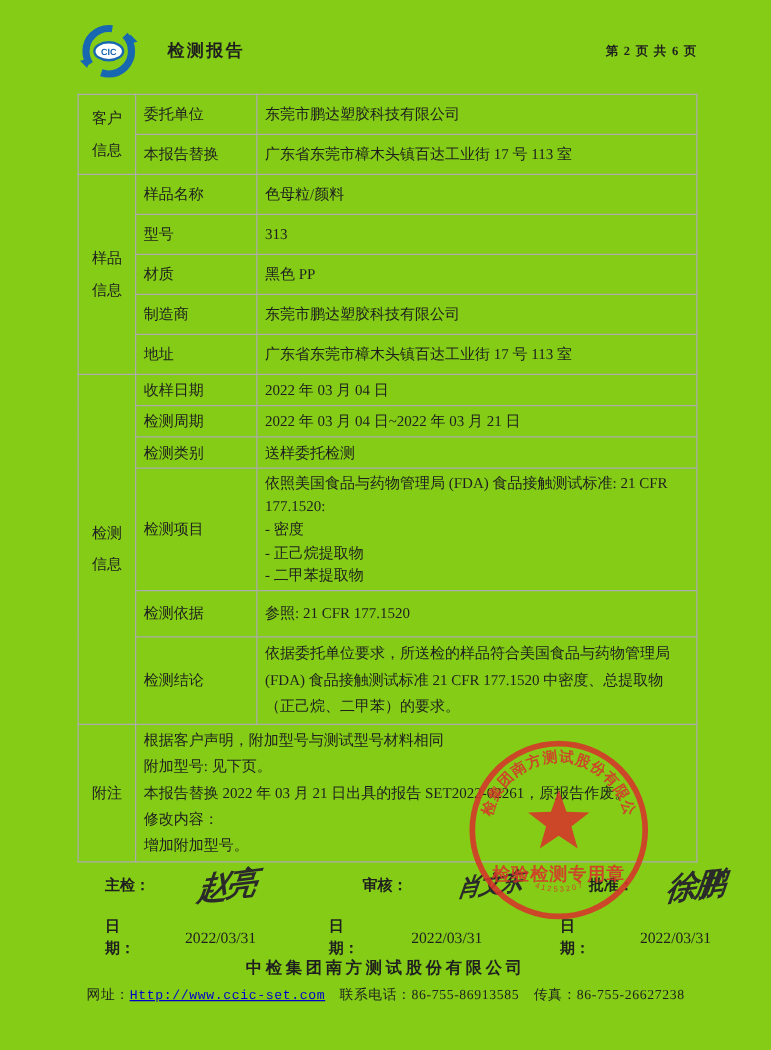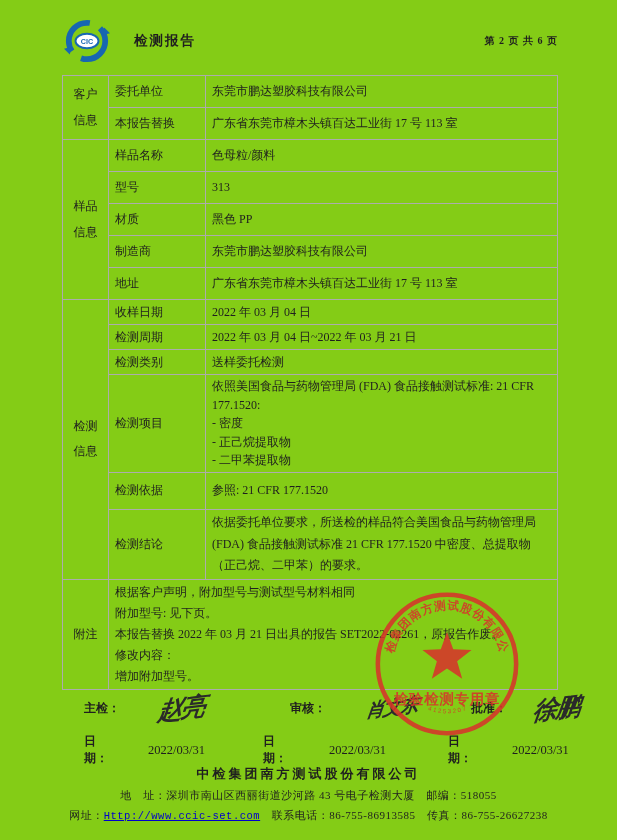--- a/index.html
+++ b/index.html
@@ -205,19 +205,18 @@
     </text>
     <text x="100" y="153" text-anchor="middle" font-size="19" font-weight="bold" fill="#d6352b" letter-spacing="1" font-family="Liberation Serif, serif">检验检测专用章</text>
     <path id="codePath" d="M 42,138 A 76,76 0 0 0 158,138" fill="none"></path>
     <text font-size="8" fill="#d6352b" font-family="Liberation Sans, sans-serif">
       <textPath href="#codePath" startOffset="50%" text-anchor="middle">4 1 2 5 3 2 0 7</textPath>
     </text>
   </svg>
 
   <div class="footer">
     <div class="f-company">中检集团南方测试股份有限公司</div>
-    <div class="f-line">地　址：深圳市南山区西丽街道沙河路 43 号电子检测大厦　邮编：518055</div>
     <div class="f-line">
       <span>网址：</span><a class="f-link" href="#">Http://www.ccic-set.com</a><span>　联系电话：86-755-86913585　传真：86-755-26627238</span>
     </div>
   </div>
 
 </div>
 
 </body></html>

